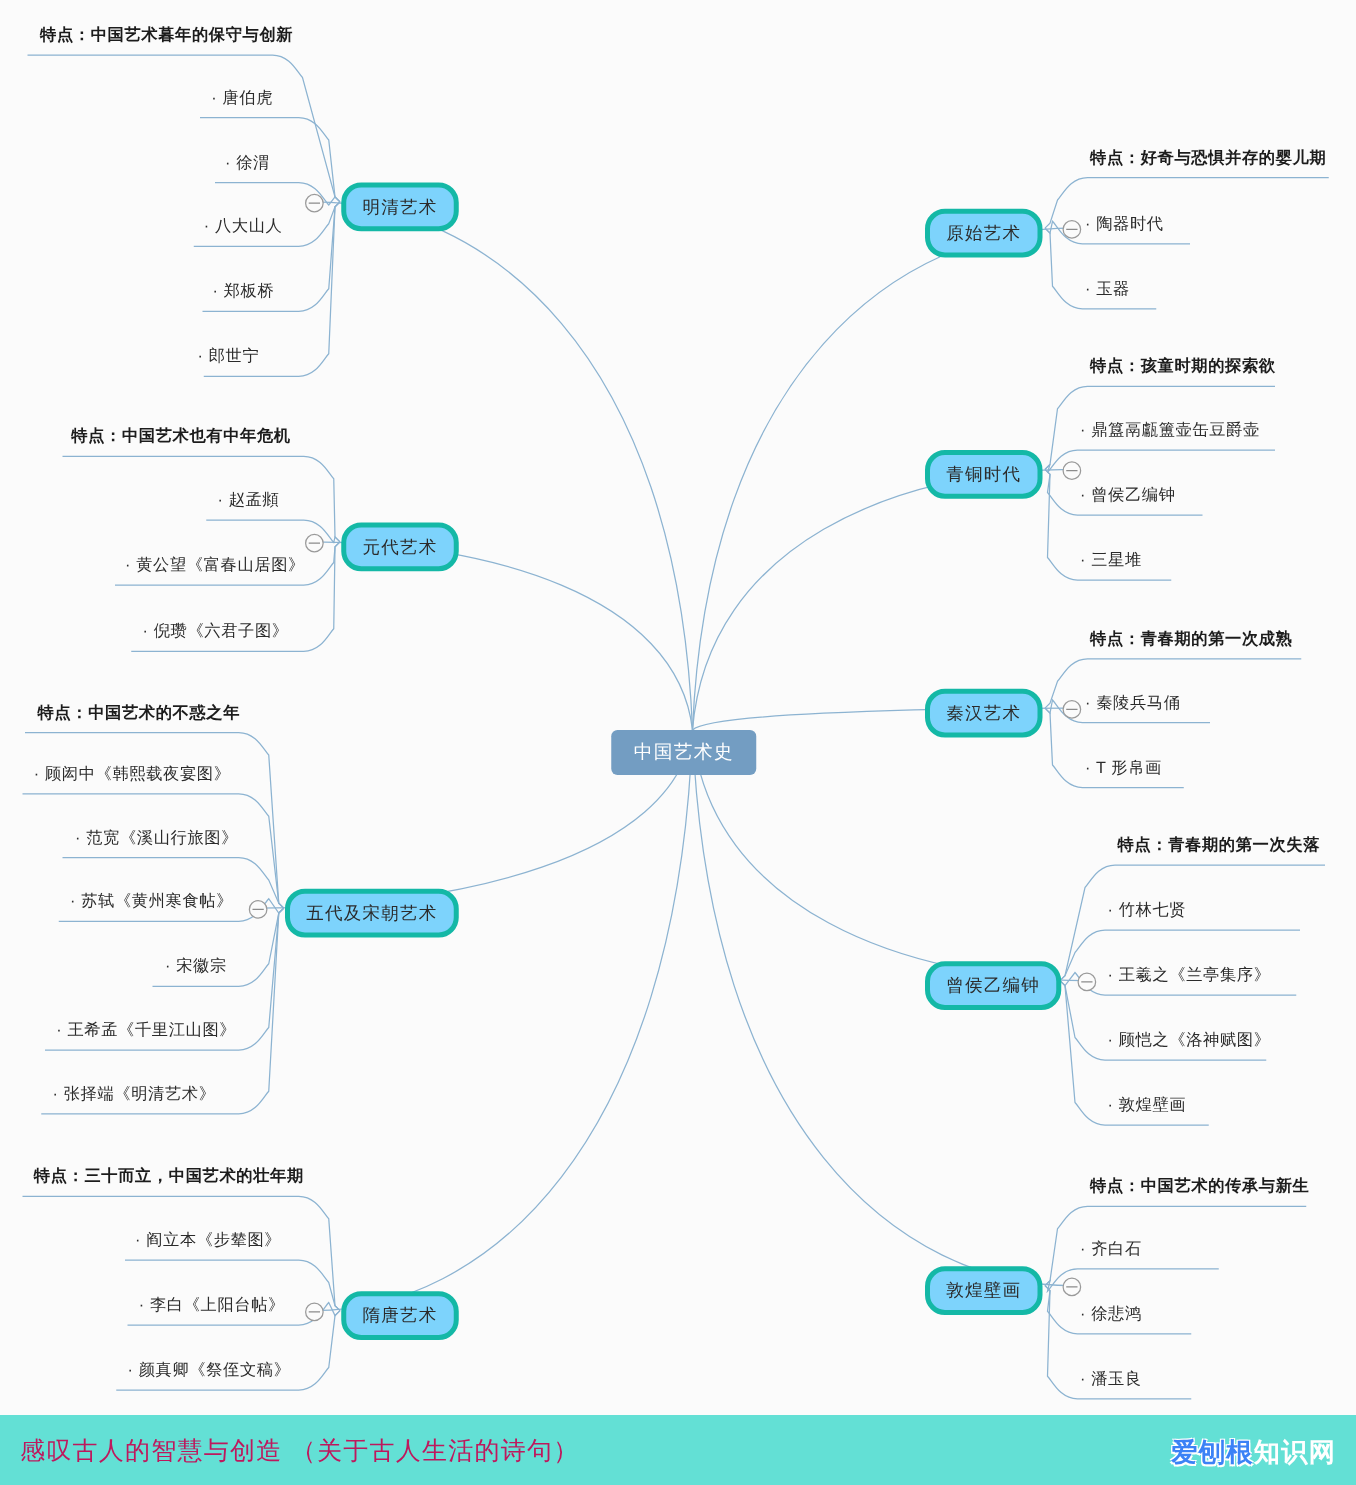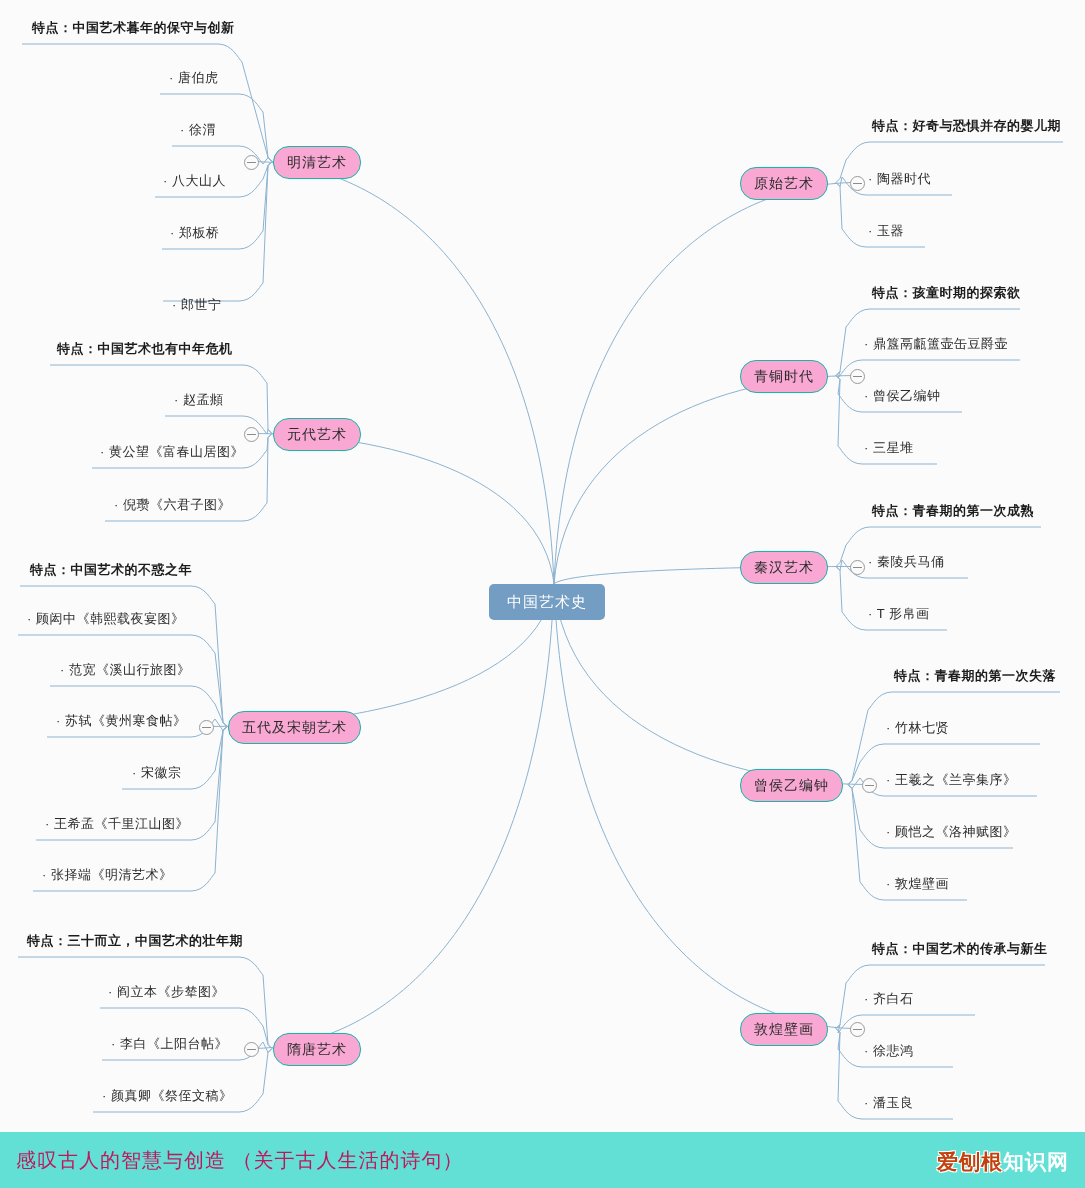--- a/index.html
+++ b/index.html
@@ -35,22 +35,22 @@
     background: #739dc2;
     color: #ffffff;
     border-radius: 5px;
     font-size: 15px;
     line-height: 18px;
     padding: 9px 18px;
     letter-spacing: 1px;
   }
   
   .topic-node {
-    background: #f9a8d4;
-    border: 1px solid #14b8a6;
+    background: #7dd3fc;
+    border: 4px solid #14b8a6;
     border-radius: 16px;
     color: #2b2b2b;
     font-size: 14px;
     line-height: 17px;
     padding: 7px 13px;
     letter-spacing: 1px;
   }
   
   .leaf-node {
     color: #2b2b2b;
@@ -103,21 +103,21 @@
     position: absolute;
     right: 16px;
     bottom: 12px;
     font-size: 21px;
     font-weight: bold;
     letter-spacing: 1px;
     text-shadow:
       -1px -1px 0 #ffffff,  1px -1px 0 #ffffff,
       -1px  1px 0 #ffffff,  1px  1px 0 #ffffff;
   }
-  #watermark .wm-a { color: #c2410c; }
+  #watermark .wm-a { color: #3b82f6; }
   #watermark .wm-b { color: #ffffff; text-shadow: none; }
 </style>
 </head>
 <body>
 
 <div id="stage">
 
   <svg id="edges" viewBox="0 0 1085 1188" xmlns="http://www.w3.org/2000/svg">
       <path d="M 554 584 C 541.88 279.8, 387.35 161.5, 251 161.5" fill="none" stroke="#8cb3d1" stroke-width="1"></path>
       <path d="M 22 44 L 218 44 C 232 44, 238 58, 242 62 L 268 157.5 L 272 161.5" fill="none" stroke="#8cb3d1" stroke-width="1"></path>
@@ -173,21 +173,21 @@
   <div class="node root-node" id="root-node" style="left:489px; top:584px;">中国艺术史</div>
 
   <div id="nodes-layer">
       <div class="toggle" style="left: 244px; top: 154.5px;"></div>
       <div class="node topic-node" style="left: 273px; top: 146px;"><span>明清艺术</span></div>
       <div class="node leaf-node feature" style="top: 20px; left: 30px;"><span>特点：中国艺术暮年的保守与创新</span></div>
       <div class="node leaf-node" style="top: 70px; left: 167px;"><span>· 唐伯虎</span></div>
       <div class="node leaf-node" style="top: 122px; left: 178px;"><span>· 徐渭</span></div>
       <div class="node leaf-node" style="top: 173px; left: 161px;"><span>· 八大山人</span></div>
       <div class="node leaf-node" style="top: 225px; left: 168px;"><span>· 郑板桥</span></div>
-      <div class="node leaf-node" style="top: 277px; left: 170px; margin-top: 20px;"><span>· 郎世宁</span></div>
+      <div class="node leaf-node" style="top: 277px; left: 156px;"><span>· 郎世宁</span></div>
       <div class="toggle" style="left: 244px; top: 426.5px;"></div>
       <div class="node topic-node" style="left: 273px; top: 418px;"><span>元代艺术</span></div>
       <div class="node leaf-node feature" style="top: 341px; left: 55px;"><span>特点：中国艺术也有中年危机</span></div>
       <div class="node leaf-node" style="top: 392px; left: 172px;"><span>· 赵孟頫</span></div>
       <div class="node leaf-node" style="top: 444px; left: 98px;"><span>· 黄公望《富春山居图》</span></div>
       <div class="node leaf-node" style="top: 497px; left: 112px;"><span>· 倪瓒《六君子图》</span></div>
       <div class="toggle" style="left: 199px; top: 719.5px;"></div>
       <div class="node topic-node" style="left: 228px; top: 711px;"><span>五代及宋朝艺术</span></div>
       <div class="node leaf-node feature" style="top: 562px; left: 28px;"><span>特点：中国艺术的不惑之年</span></div>
       <div class="node leaf-node" style="top: 611px; left: 25px;"><span>· 顾闳中《韩熙载夜宴图》</span></div>

